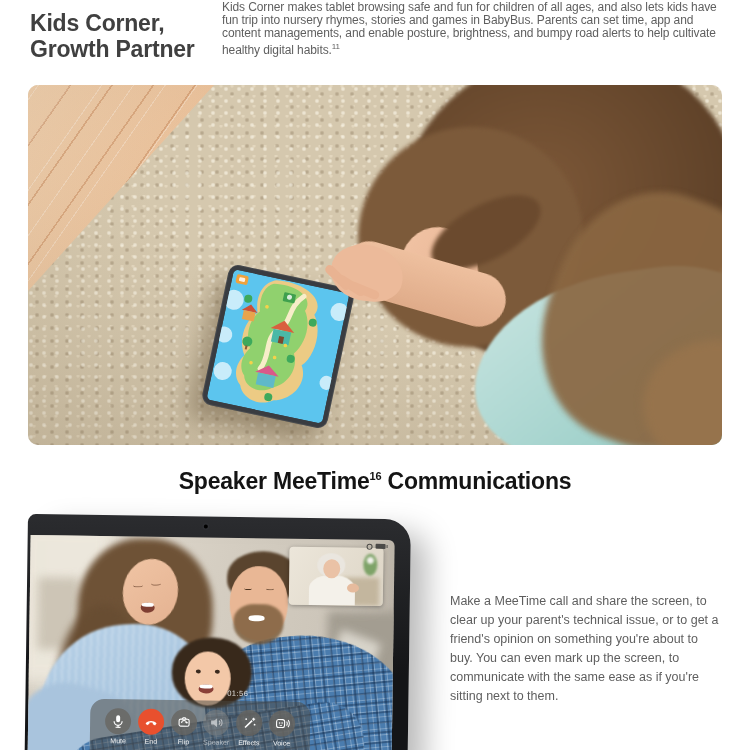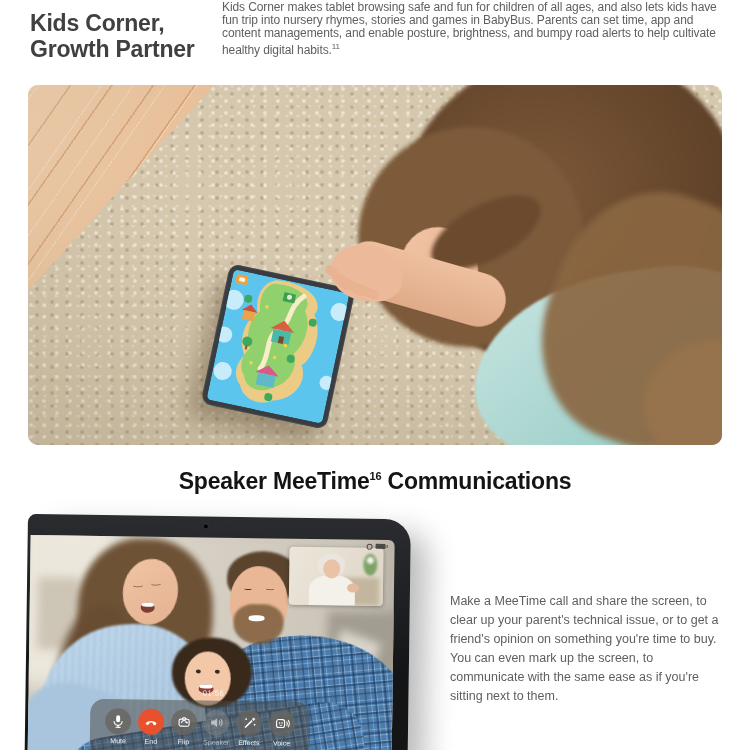--- a/index.html
+++ b/index.html
@@ -157,21 +157,21 @@
   .status-icons { right:9px; top:3px; height:7px; display:flex; gap:3px; align-items:center;
           z-index:61; opacity:.8; }
   .clock-glyph { width:6px; height:6px; border:1.2px solid #2f2f2f; border-radius:50%; }
   .battery-glyph { width:10px; height:5px; background:#2f2f2f; border-radius:1px; position:relative; }
   .battery-glyph::after { content:""; position:absolute; right:-2px; top:1px; width:1.5px; height:3px;
           background:#2f2f2f; }
 
   .controls-bar { left:62px; top:163px; width:220px; height:72px; border-radius:14px;
           background:rgba(74,72,68,.52); z-index:70; display:flex; align-items:flex-start;
           justify-content:space-between; padding:9px 12px 0 12px; }
-  .call-timer { left:150px; top:151px; width:70px; text-align:center; font-size:7.5px;
+  .call-timer { left:150px; top:151px; width:70px; text-align:right; font-size:7.5px;
           color:rgba(255,255,255,.85); z-index:71; letter-spacing:.5px; }
   .ctl-btn { width:33px; display:flex; flex-direction:column; align-items:center; cursor:pointer; }
   .ctl-circle { width:26px; height:26px; border-radius:50%; background:rgba(104,101,96,.78);
           display:flex; align-items:center; justify-content:center; }
   .ctl-btn.end .ctl-circle { background:var(--end-color,#e8502e); }
   .ctl-btn.disabled .ctl-circle { background:rgba(140,138,133,.45); }
   .ctl-btn.disabled svg { opacity:.55; }
   .ctl-label { margin-top:3px; font-size:7px; color:rgba(255,255,255,.92); }
   .ctl-btn.disabled .ctl-label { color:rgba(255,255,255,.55); }
 
@@ -353,13 +353,13 @@
               <path d="M5.5 9.6 q1.2 1 2.5 0" stroke="#fff" fill="none" stroke-width="0.9"></path>
               <path d="M12.5 6 a3.5 3.5 0 0 1 0 4 M14 4.5 a6 6 0 0 1 0 7" stroke="#fff" fill="none" stroke-width="1"></path>
             </svg>
         </div>
         <div class="ctl-label">Voice</div>
       </div>
     </div>
   </div>
 </div>
 
-<p class="mee-desc">Make a MeeTime call and share the screen, to clear up your parent's technical issue, or to get a friend's opinion on something you're time to buy. You can even mark up the screen, to communicate with the same ease as if you're sitting next to them.</p>
+<p class="mee-desc">Make a MeeTime call and share the screen, to clear up your parent's technical issue, or to get a friend's opinion on something you're about to buy. You can even mark up the screen, to communicate with the same ease as if you're sitting next to them.</p>
 
 </body></html>

